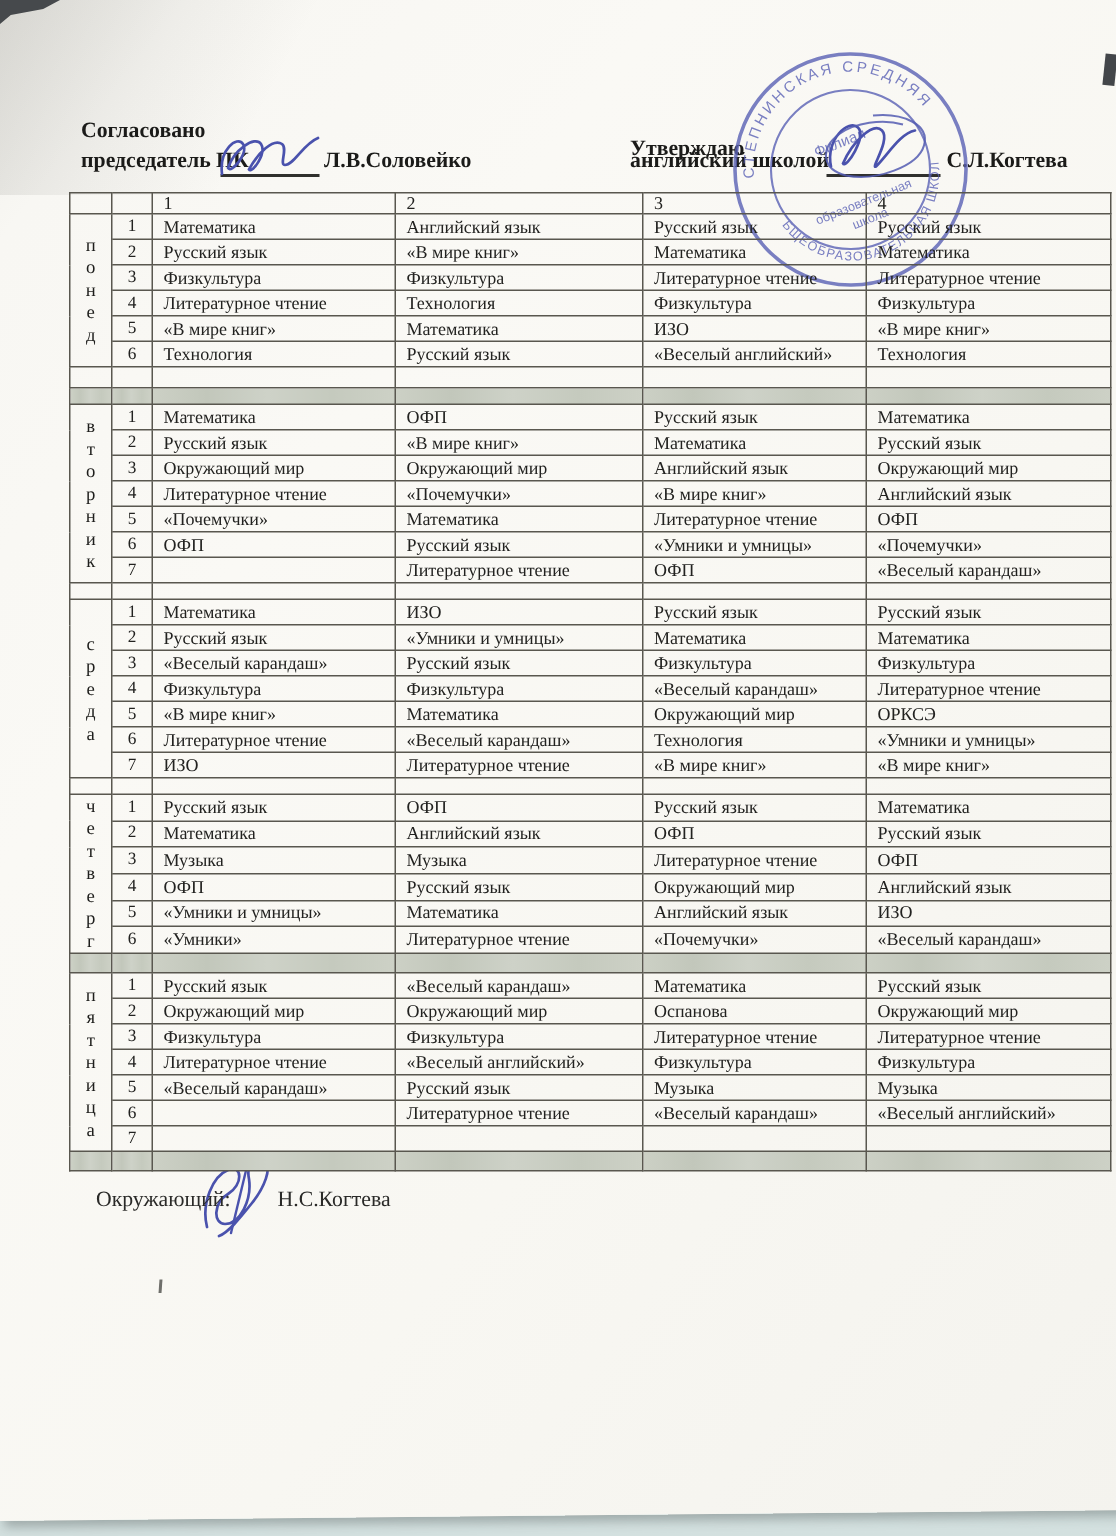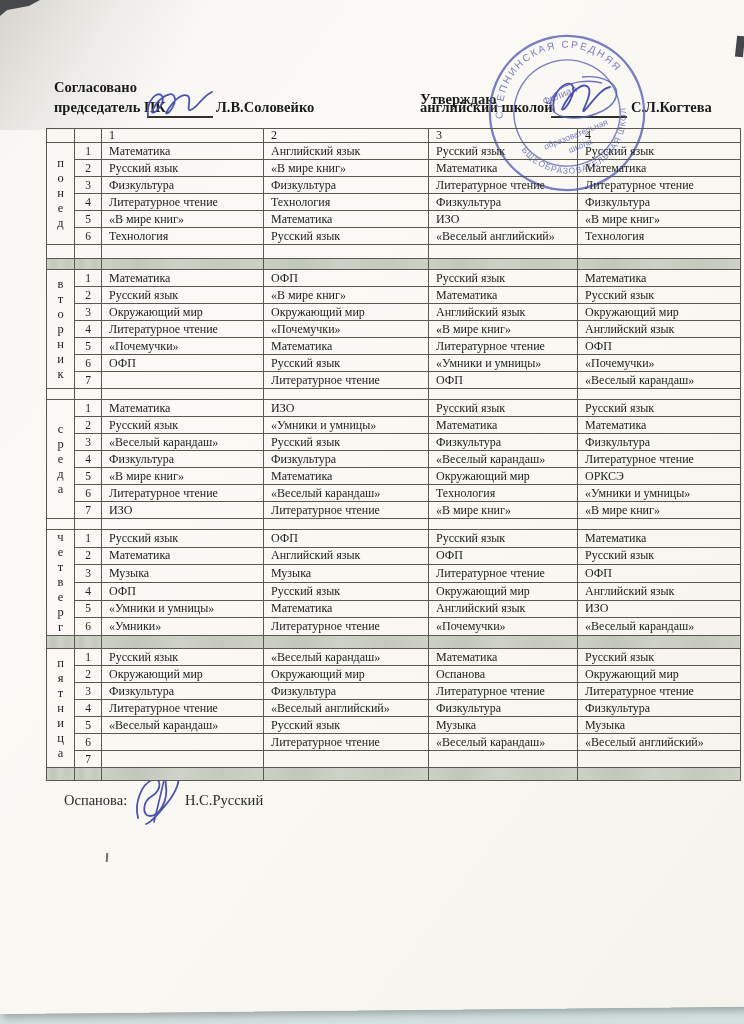--- a/index.html
+++ b/index.html
@@ -445,21 +445,21 @@
           <td style="height: 12px;"></td>
           <td style="height: 12px;"></td>
           <td style="height: 12px;"></td>
           <td style="height: 12px;"></td>
           <td style="height: 12px;"></td>
         </tr>
       </tbody>
   </table>
 
   <div class="footer">
-    <span>Оспанова:</span>
-    <span class="name">Н.С.Русский</span>
+    <span>Окружающий:</span>
+    <span class="name">Н.С.Когтева</span>
   </div>
 
   <div class="artifact mark-tl"></div>
   <div class="artifact mark-tr"></div>
   <div class="artifact mark-dot"></div>
 
 </div>
 
 </body></html>

